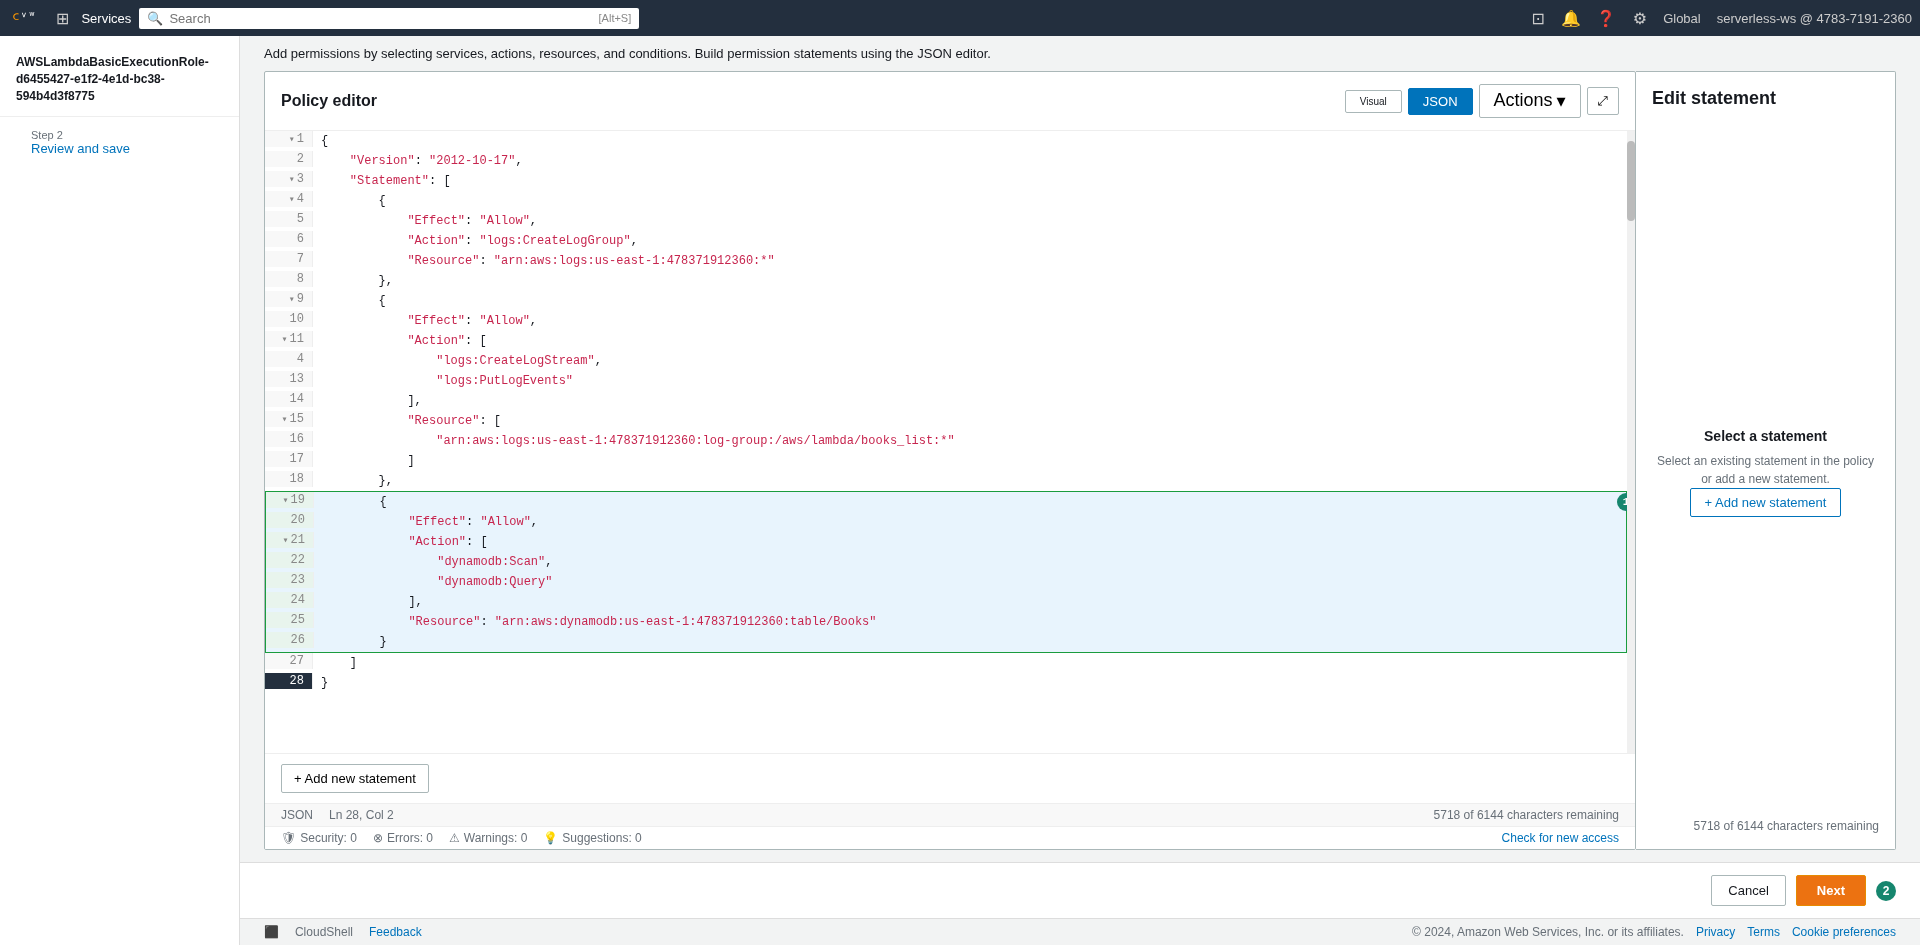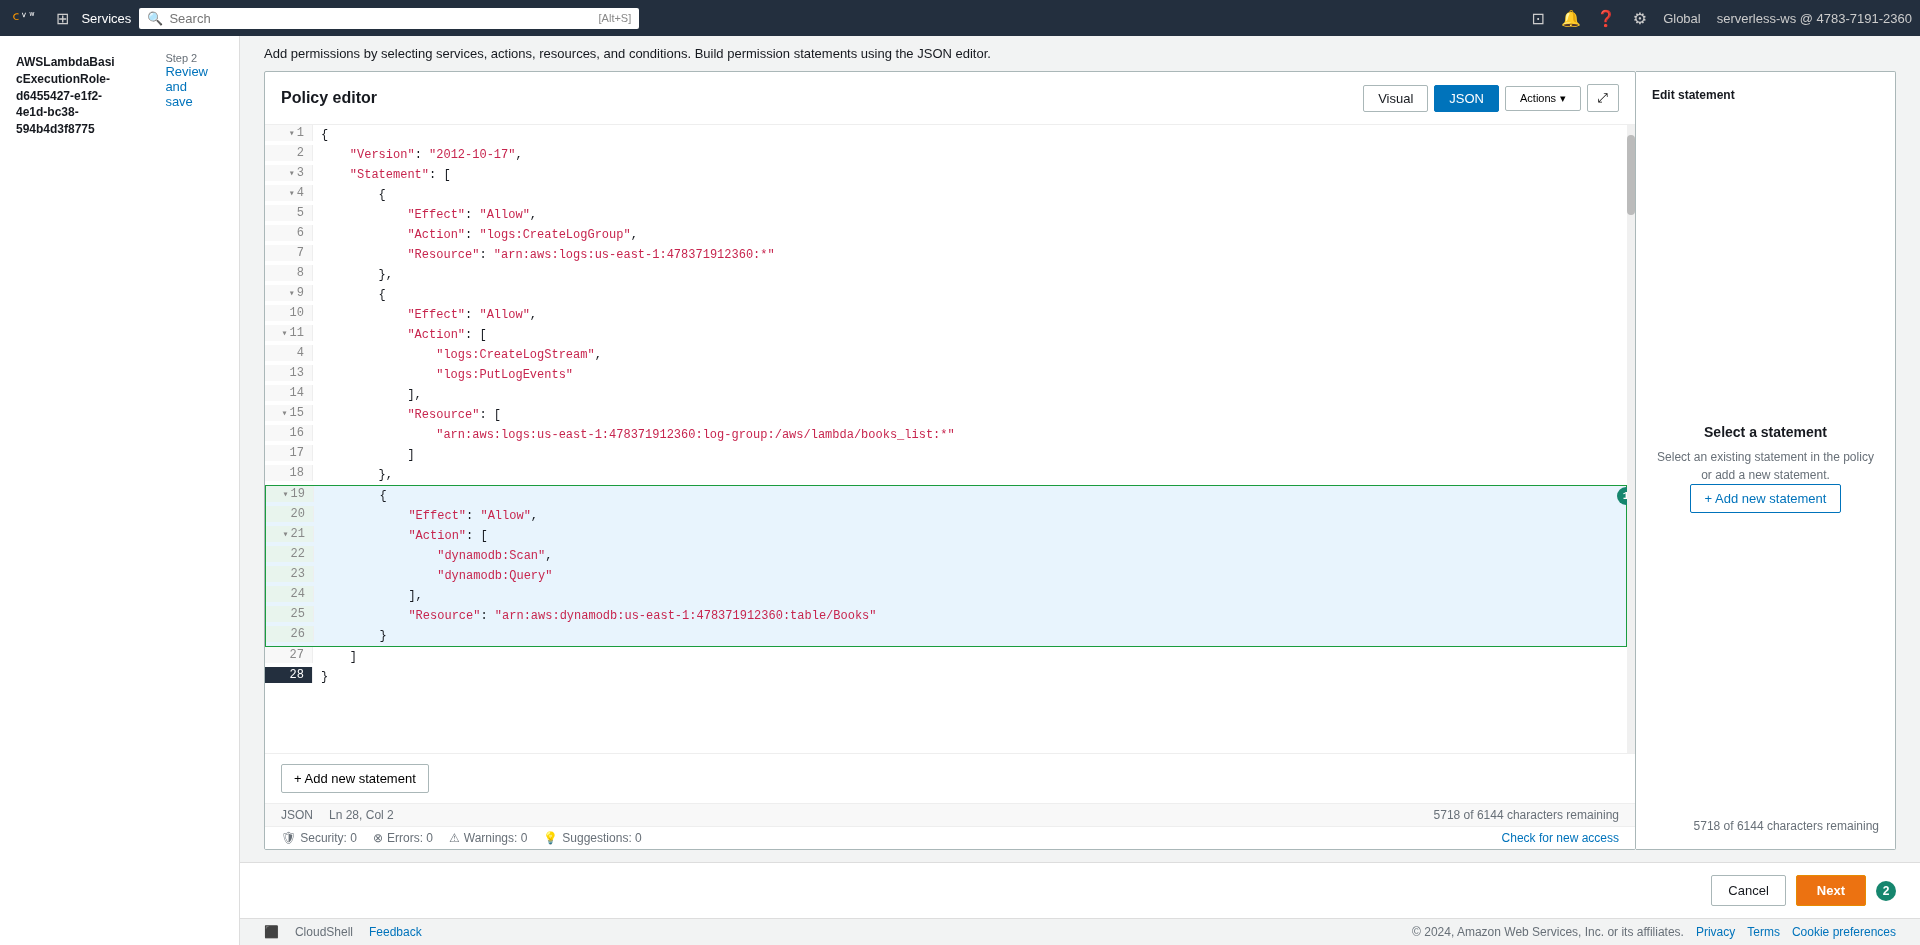--- a/index.html
+++ b/index.html
@@ -88,21 +88,21 @@
 
     
     .sidebar {
       width: 240px;
       background: #fff;
       border-right: 1px solid #ddd;
       flex-shrink: 0;
       padding: 12px 0;
       overflow-y: auto;
       display: flex;
-      flex-direction: row;
+      flex-direction: column;
     }
     .sidebar-title {
       font-size: 12px;
       font-weight: 700;
       color: #16191f;
       padding: 6px 16px 4px;
       word-break: break-word;
       line-height: 1.4;
     }
     .sidebar-divider {
@@ -175,41 +175,41 @@
       display: flex;
       align-items: center;
       gap: 6px;
     }
     .btn-visual {
       padding: 5px 14px;
       border: 1px solid #aab7b8;
       background: #fff;
       border-radius: 2px;
       cursor: pointer;
-      font-size: 13px;
+      font-size: 10px;
       color: #16191f;
     }
     .btn-json {
       padding: 5px 14px;
       border: 1px solid #0073bb;
       background: #0073bb;
       color: #fff;
       border-radius: 2px;
       cursor: pointer;
       font-size: 13px;
     }
     .btn-actions {
       padding: 5px 14px;
       border: 1px solid #aab7b8;
       background: #fff;
       border-radius: 2px;
       cursor: pointer;
-      font-size: 11px;
-      display: flex;
-      align-items: center;
+      font-size: 18px;
+      display: flex;
+      align-items: flex-start;
       gap: 4px;
     }
     .btn-expand {
       padding: 5px 10px;
       border: 1px solid #aab7b8;
       background: #fff;
       border-radius: 2px;
       cursor: pointer;
       font-size: 13px;
     }
@@ -340,21 +340,21 @@
       background: #fff;
       border: 1px solid #aab7b8;
       border-left: none;
       border-radius: 0 2px 2px 0;
       display: flex;
       flex-direction: column;
       padding: 16px;
       flex-shrink: 0;
     }
     .edit-panel-title {
-      font-size: 12px;
+      font-size: 18px;
       font-weight: 700;
       color: #16191f;
       margin-bottom: 16px;
     }
     .edit-panel-content {
       flex: 1;
       display: flex;
       flex-direction: column;
       align-items: center;
       justify-content: center;

